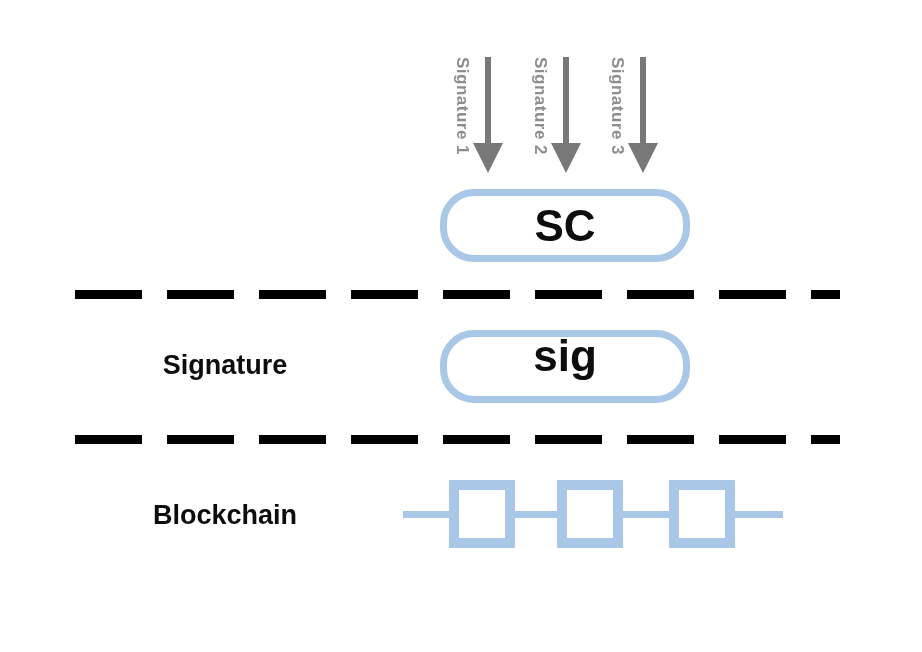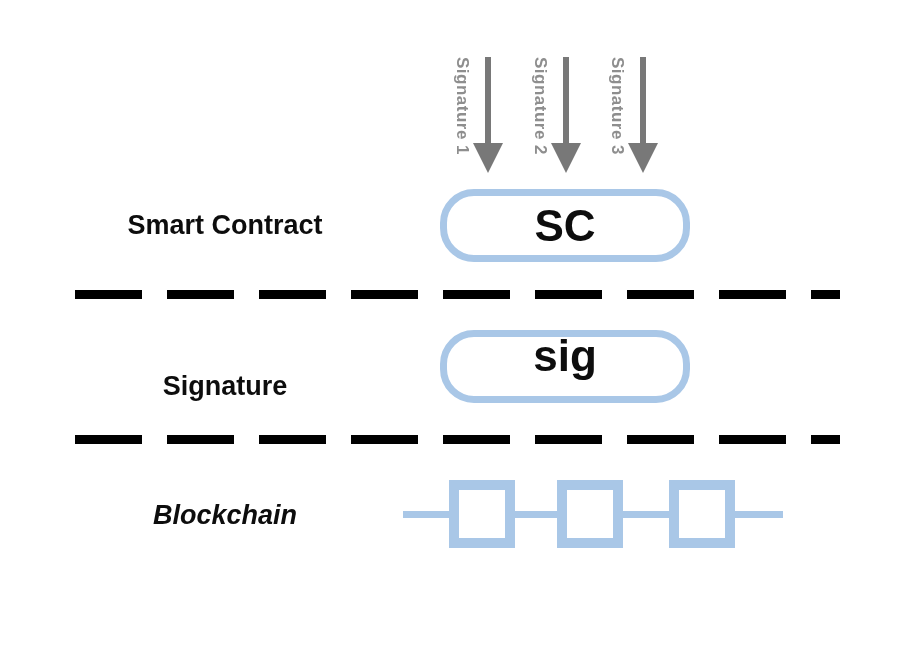--- a/index.html
+++ b/index.html
@@ -72,22 +72,22 @@
     position: absolute;
     left: 75px;
     width: 300px;
     text-align: center;
     font-size: 27px;
     font-weight: bold;
     color: var(--row-label, #0d0d0d);
     line-height: 28px;
   }
   .row-label.smart-contract { top: 211px; }
-  .row-label.signature      { top: 372px; }
-  .row-label.blockchain     { top: 501px; font-style: italic; }
+  .row-label.signature      { top: 351px; }
+  .row-label.blockchain     { top: 501px; }
 
   
   .separator {
     position: absolute;
     left: 75px;
     width: 765px;
     height: 9px;
     background: repeating-linear-gradient(
       to right,
       var(--separator, #000000) 0px,
@@ -137,21 +137,20 @@
     <span class="arrow-shaft" style="left:563px;"></span>
     <span class="arrow-head" style="left:551px;"></span>
   </div>
 
   <div class="arrow-group">
     <span class="arrow-label" style="left:607px;">Signature 3</span>
     <span class="arrow-shaft" style="left:640px;"></span>
     <span class="arrow-head" style="left:628px;"></span>
   </div>
 
-  <div class="row-label smart-contract">Smart Contract</div>
   <div class="node sc">
     <span>SC</span>
   </div>
 
   <div class="separator sep1"></div>
 
   <div class="row-label signature">Signature</div>
   <div class="node sig">
     <span>sig</span>
   </div>

